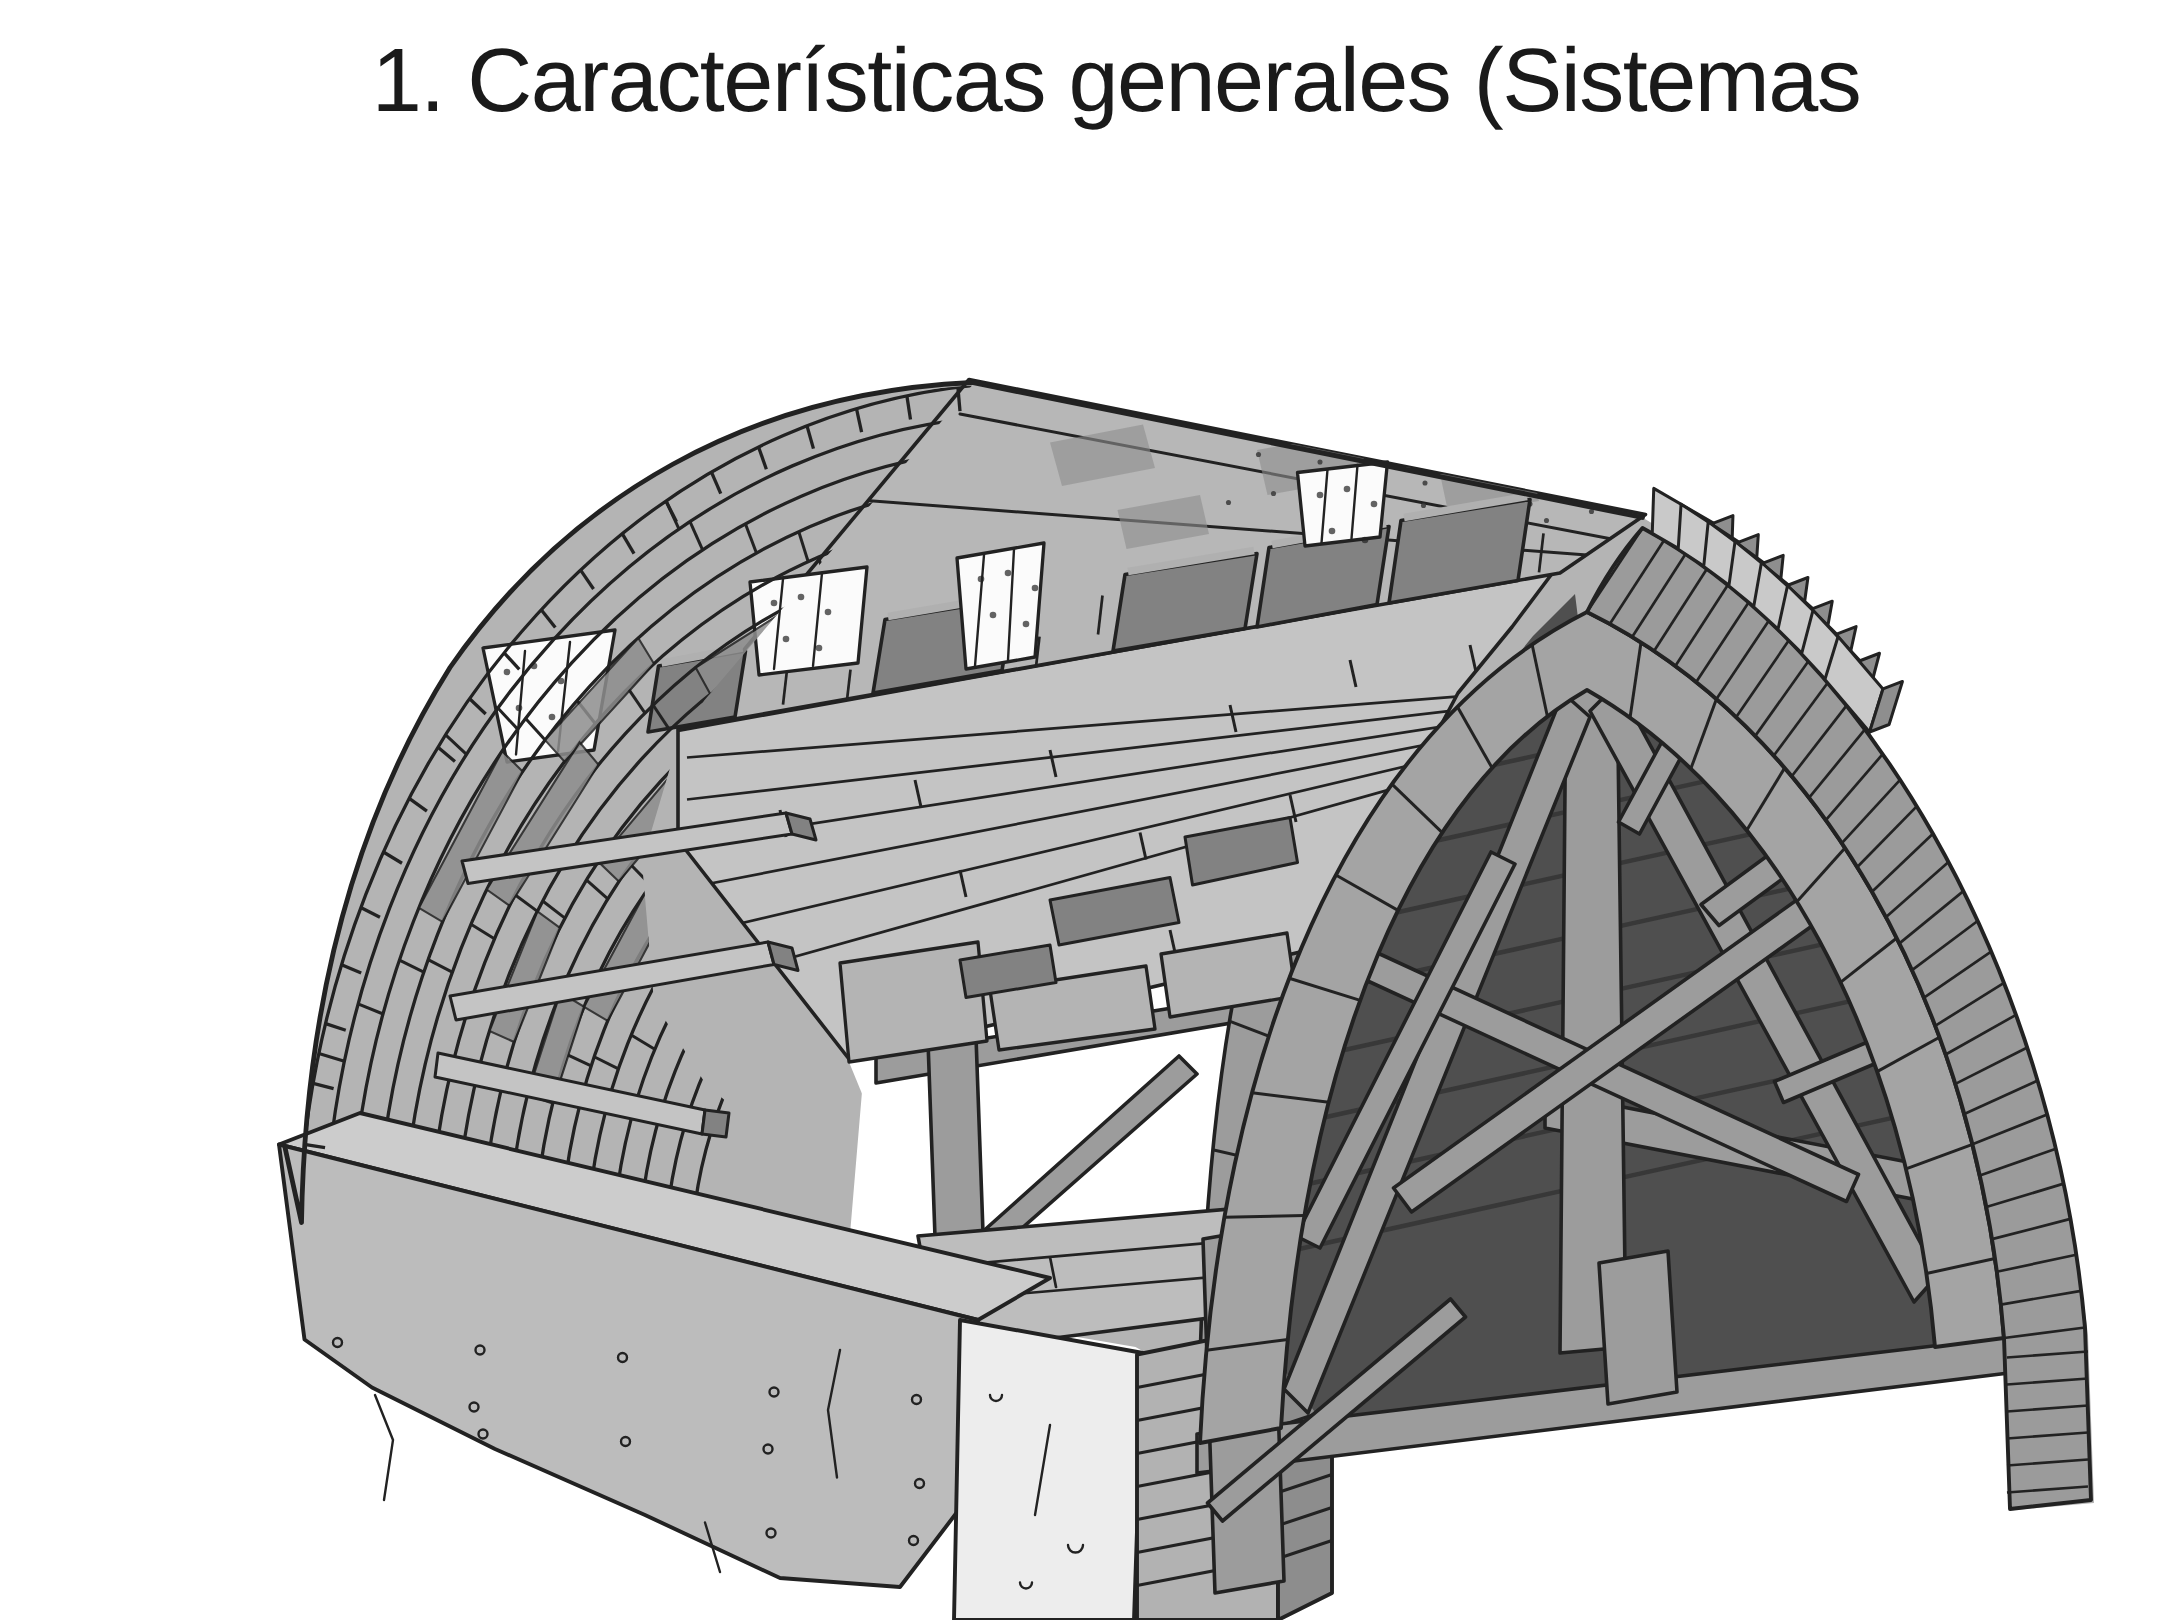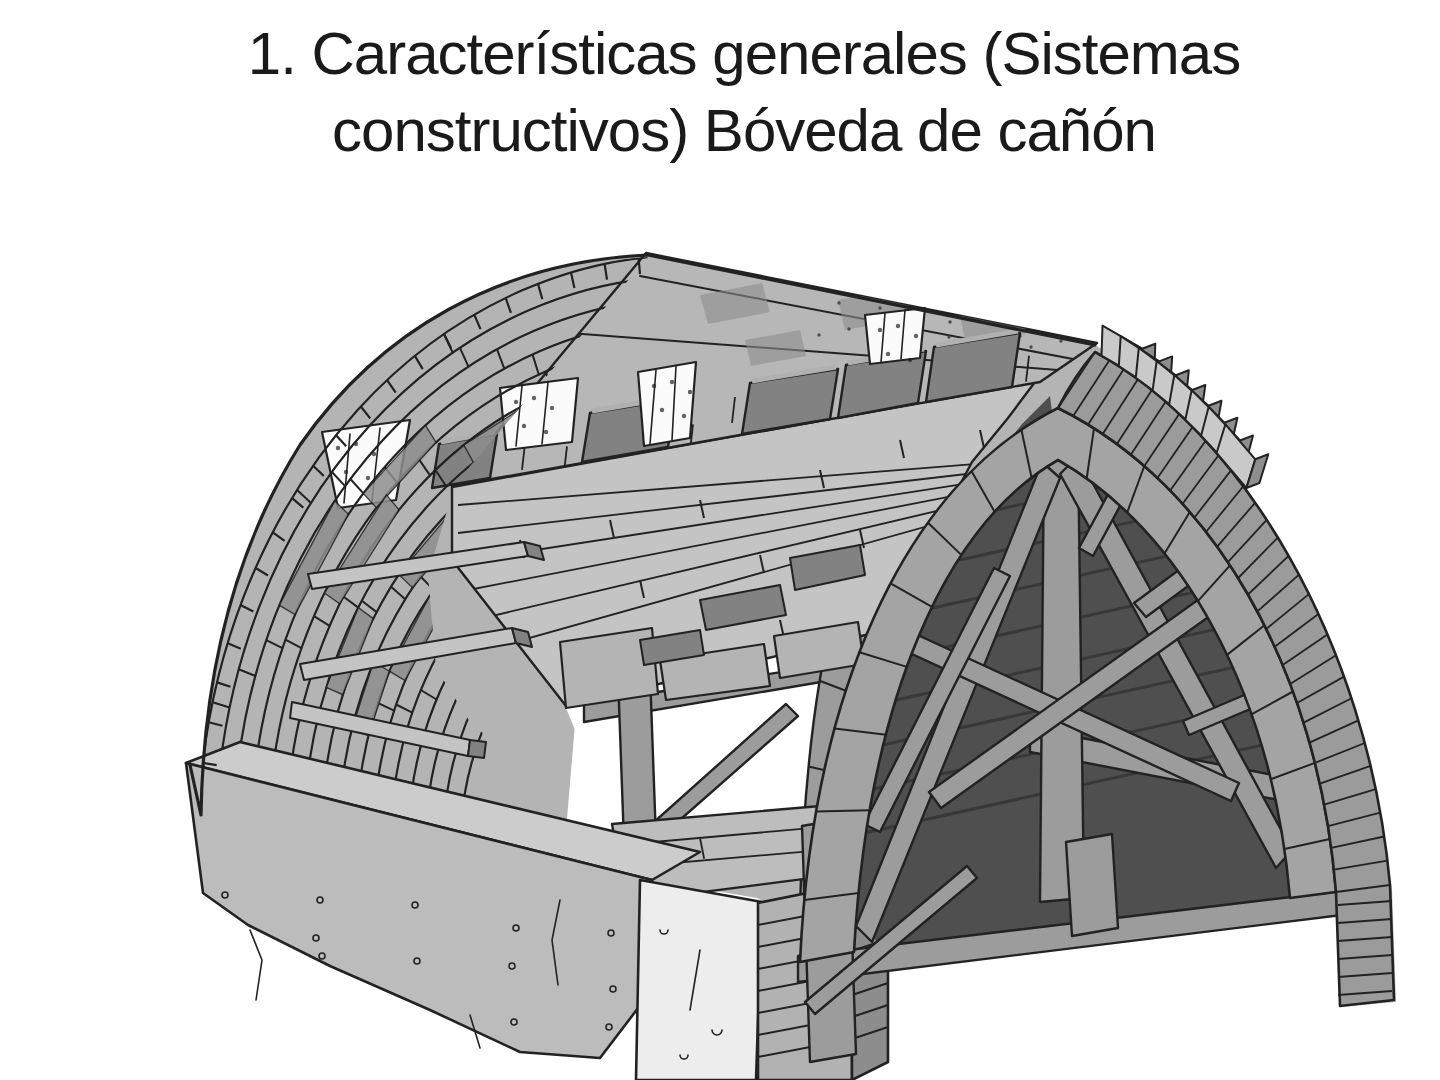--- a/index.html
+++ b/index.html
@@ -32,21 +32,20 @@
   .f-wp{fill:var(--c-white-patch);}
   .s-ink{stroke:var(--c-ink);fill:none;stroke-linecap:round;}
   .o-ink{stroke:var(--c-ink);stroke-linejoin:round;}
 </style>
 </head>
 <body>
 
 <div class="slide">
   <h1 class="title">
     <span>1. Características generales (Sistemas</span><br>
-    <span>constructivos) Bóveda de cañón</span>
   </h1>
 
   <div class="figure-wrap">
     <svg id="fig" width="1440" height="1080" viewBox="0 0 1440 1080">
       <defs>
         <clipPath id="cpFlank">
             <path d="M201,812 C204,664 236,540 306,446 C382,340 500,266 648,257 L455,484 L428,575 L436,668 L470,722 L532,776 L612,836 L644,878 L188,764 Z"></path>
           </clipPath>
         <clipPath id="cpStrip">
             <path d="M646,253 L1097,343 L1040,382 L452,486 Z"></path>

